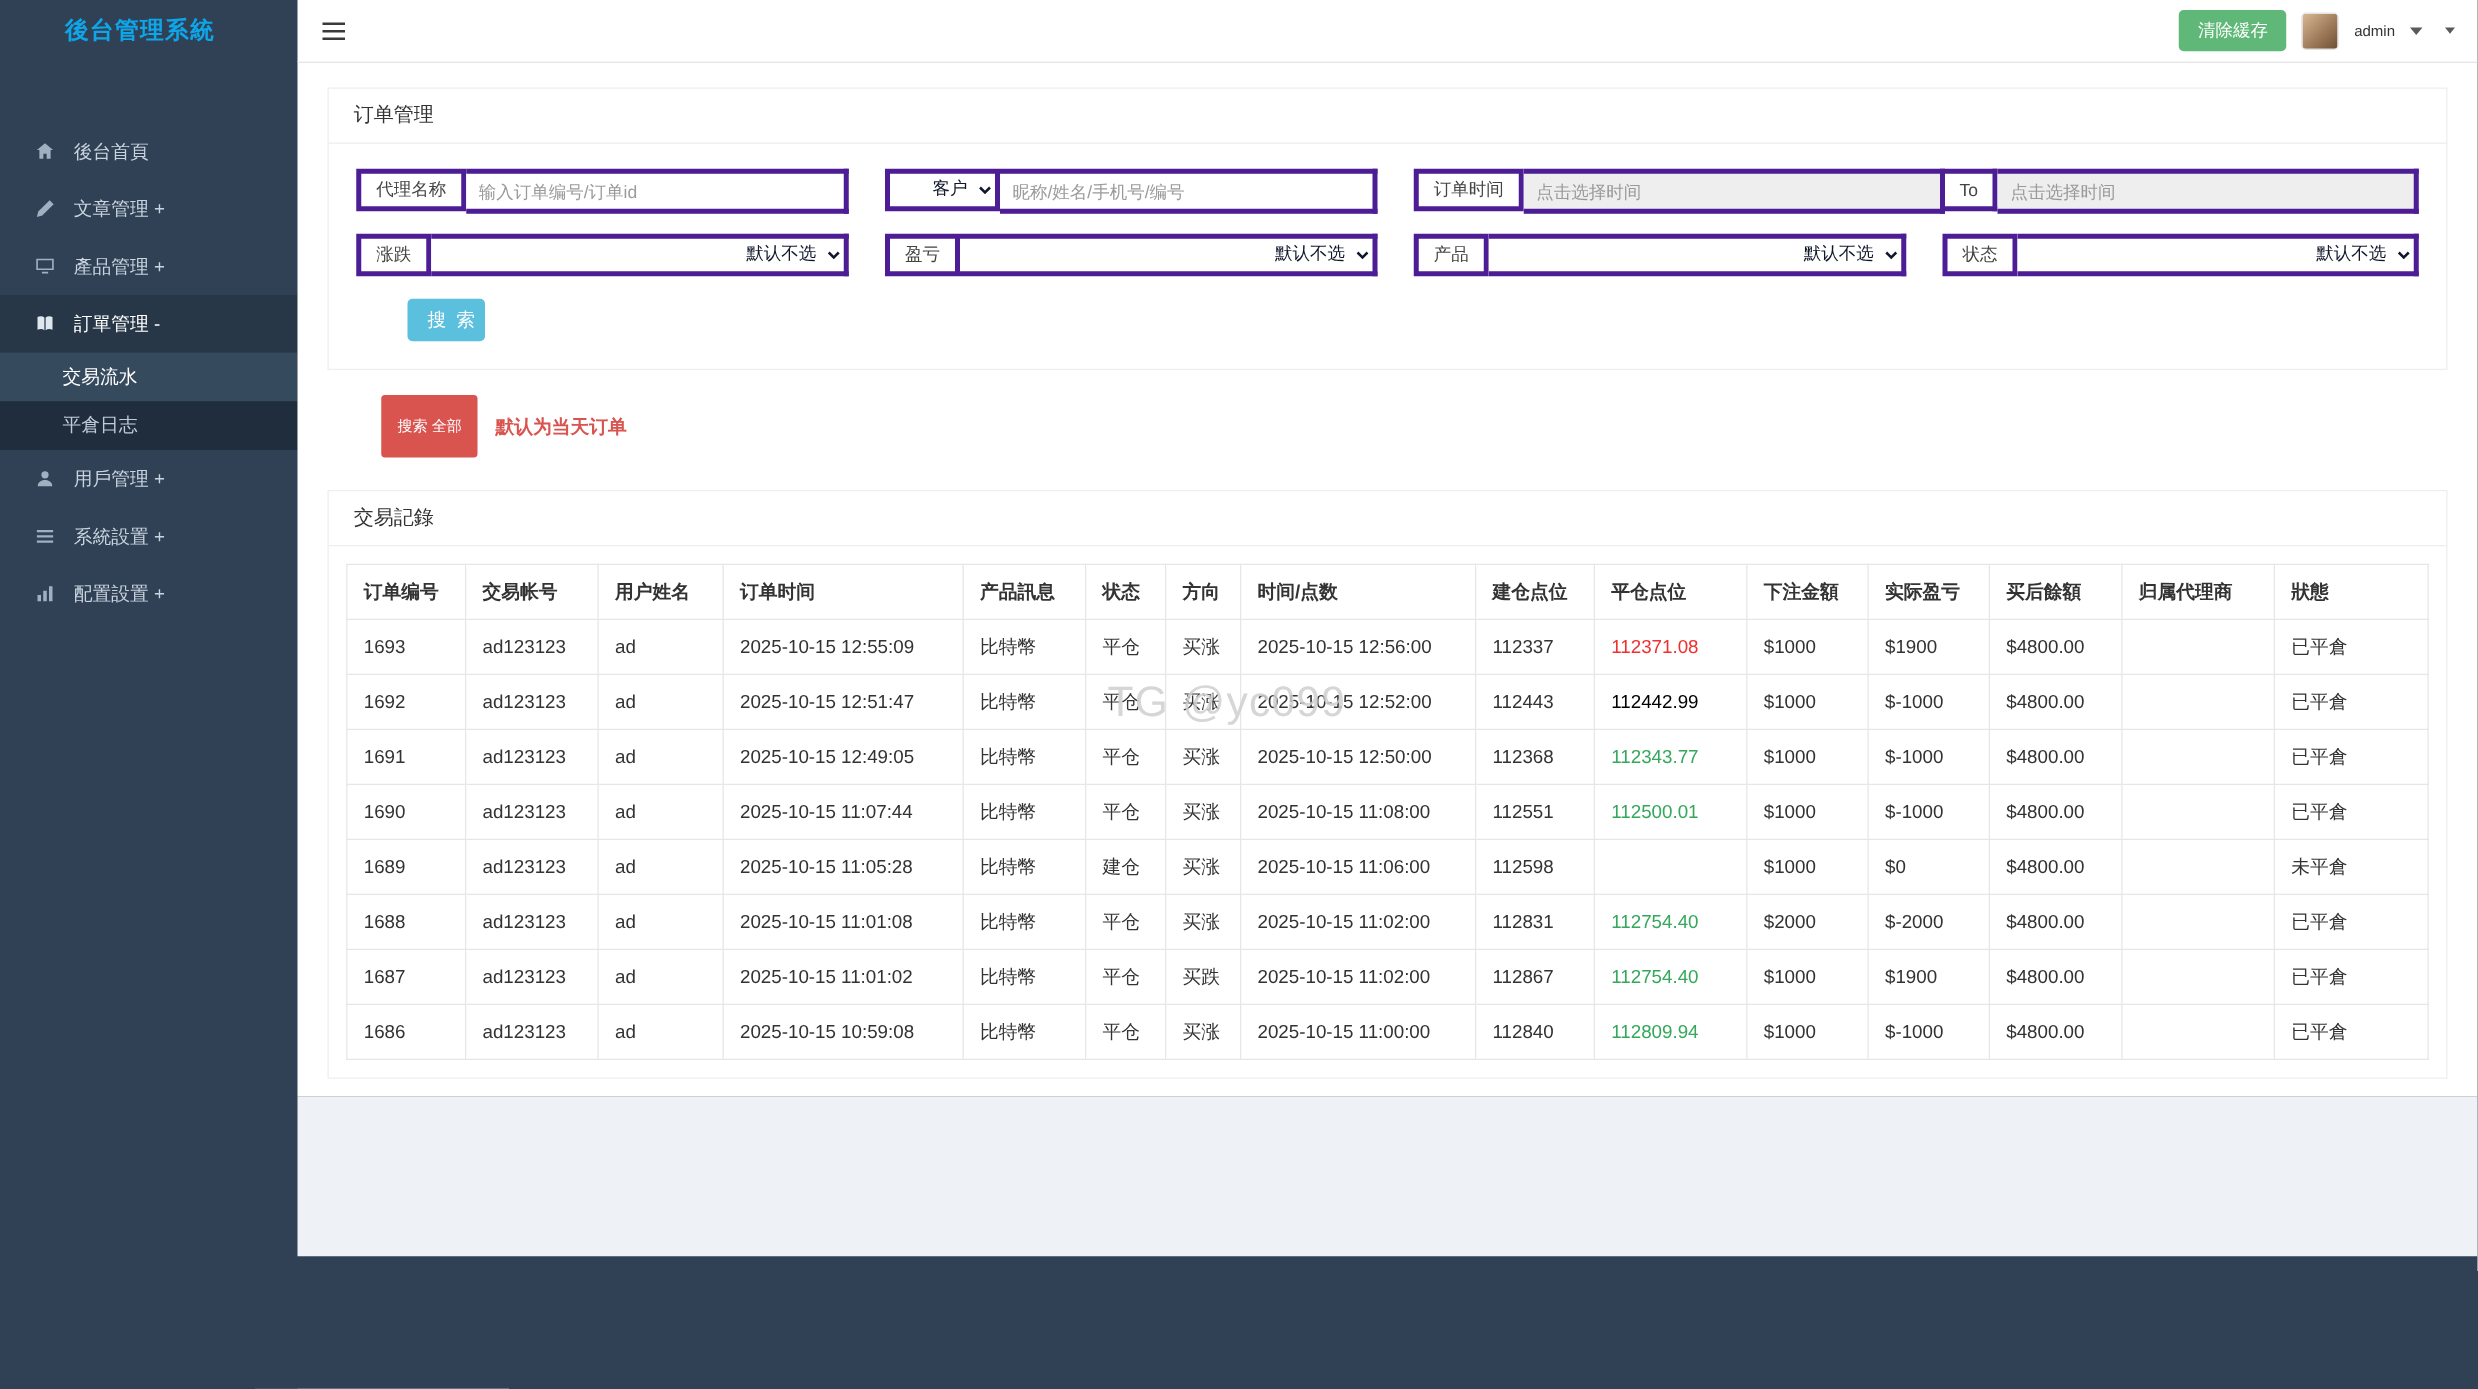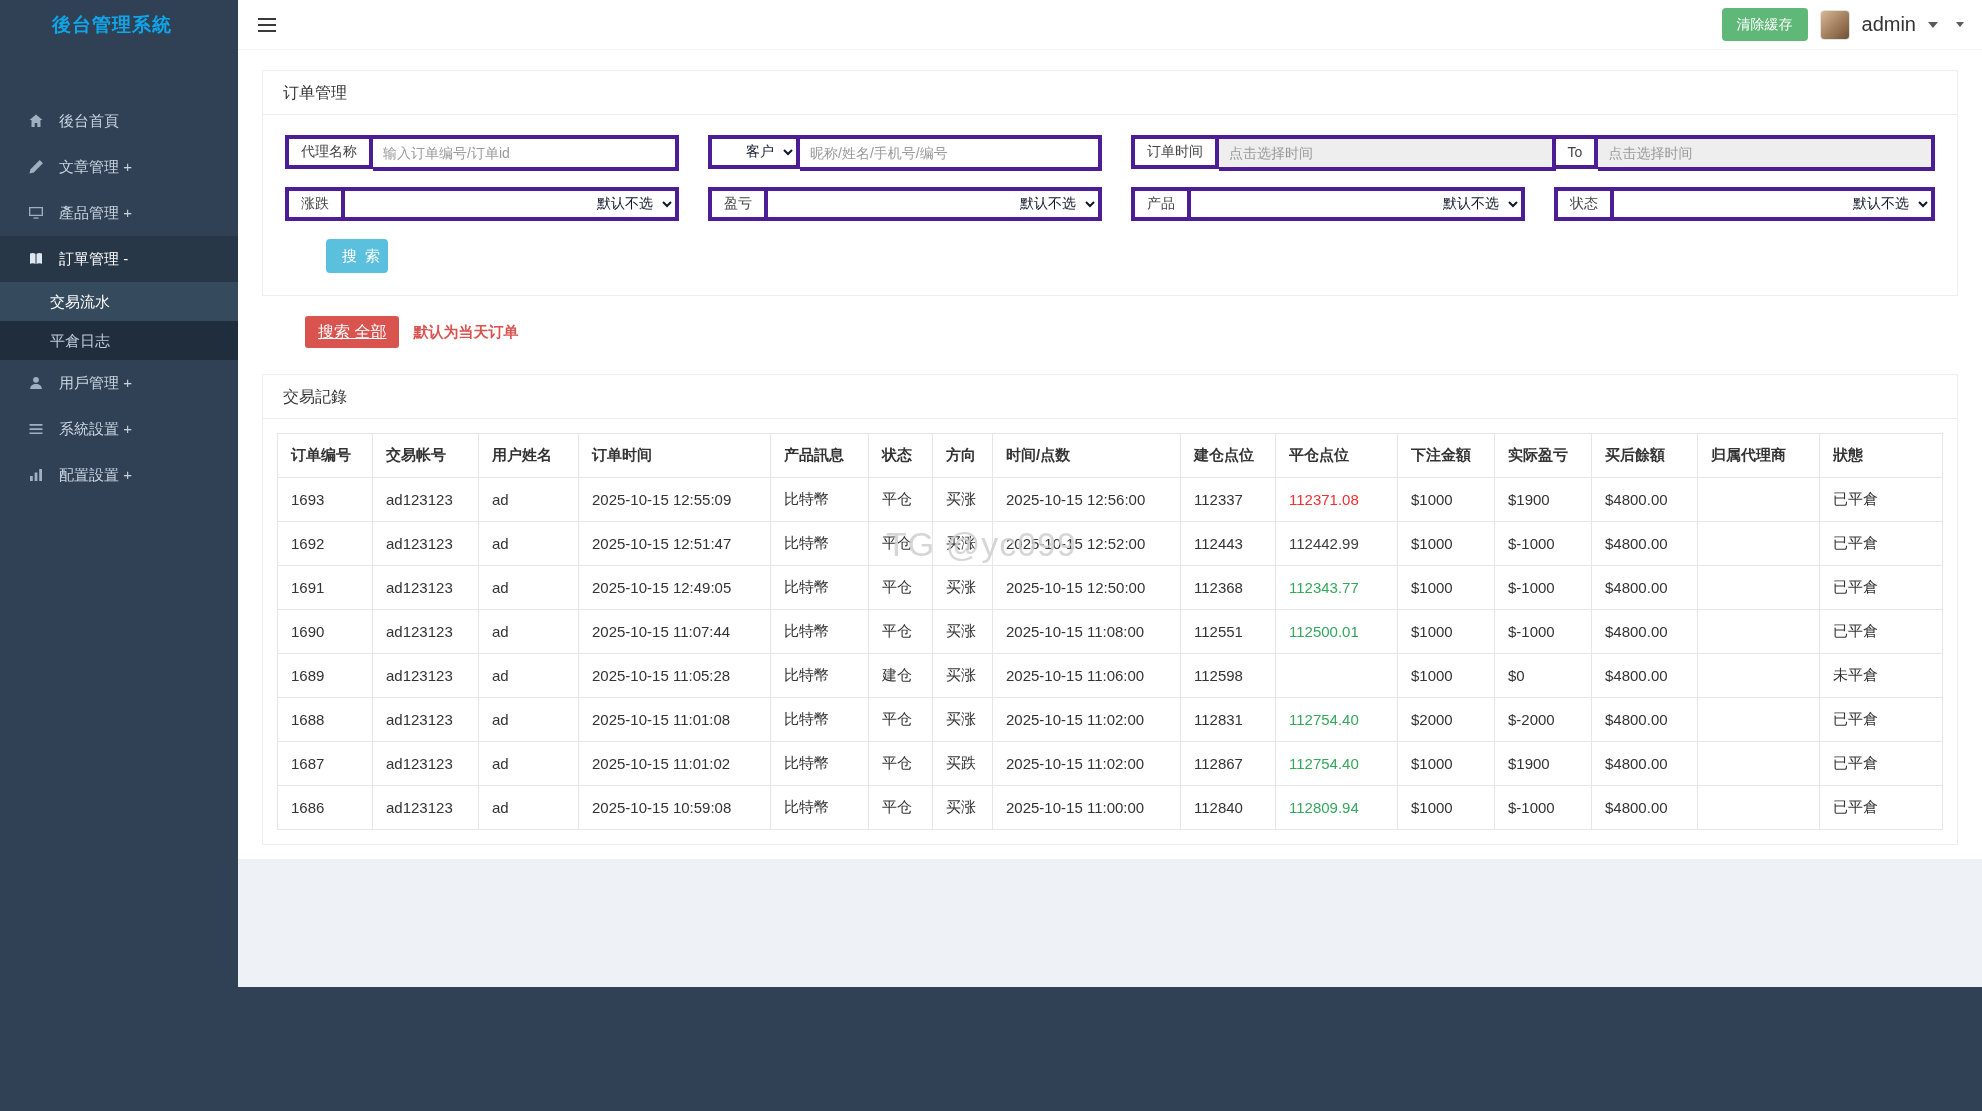--- a/index.html
+++ b/index.html
@@ -39,21 +39,21 @@
   .topbar{height:50px;background:#fff;display:flex;align-items:center;padding-right:18px;border-bottom:1px solid #f3f3f3;}
   .hamburger{width:58px;height:50px;display:flex;align-items:center;justify-content:center;cursor:pointer;}
   .bars{width:18px;height:2px;background:#3a3a3a;position:relative;}
   .bars::before,.bars::after{content:"";position:absolute;left:0;width:18px;height:2px;background:#3a3a3a;}
   .bars::before{top:-6px;}
   .bars::after{top:6px;}
   .topbar-right{margin-left:auto;display:flex;align-items:center;gap:12px;}
   .btn{display:inline-flex;align-items:center;justify-content:center;border:none;color:#fff;cursor:pointer;border-radius:4px;font-family:inherit;margin-left:41px;}
   .btn-clear-cache{height:33px;padding:0 15px;background:var(--green-btn);font-size:14px;}
   .avatar{width:30px;height:30px;border-radius:4px;background:linear-gradient(135deg,#d7b896 0%,#a07d5a 55%,#6e4f36 100%);border:1px solid #e2e2e2;}
-  .username{font-size:20px;color:#333;}
+  .username{font-size:12px;color:#333;}
   .caret{width:0;height:0;border-left:5px solid transparent;border-right:5px solid transparent;border-top:6px solid #5a5a5a;}
   .caret.small{border-left-width:4px;border-right-width:4px;border-top-width:5px;margin-left:6px;}
 
   
   .page{background:#fff;padding:20px 24px 14px;}
   .card{background:#fff;border:1px solid #ebeef2;}
   .card-header{height:44px;line-height:43px;padding:0 20px;font-size:16px;color:#333;border-bottom:1px solid #ededed;}
   .filters{padding:20px 22px 22px;}
   .filter-row{display:flex;gap:29px;margin-bottom:18px;}
   .input-group{display:flex;align-items:stretch;height:34px;}
@@ -61,21 +61,21 @@
   .input-group > *:not(:first-child){border-left:0;}
   .ig-addon{display:flex;align-items:center;padding:0 12px;font-size:14px;color:#444;white-space:nowrap;}
   .ig-input{padding:14px 10px;font-size:14px;color:#333;outline:none;flex:1;min-width:0;font-family:inherit;}
   .ig-input::placeholder{color:#9a9a9a;}
   .time-input{background:#eee;}
   .ig-select{font-size:14px;color:#0f172a;padding:0 6px;outline:none;font-family:Liberation Mono, monospace;text-align:right;}
   .w394{width:394px;}
   .grow{flex:1;min-width:0;}
   .btn-search{width:62px;height:34px;background:var(--info-btn);font-size:15px;letter-spacing:2px;padding-left:10px;}
   .actions-row{display:flex;align-items:center;margin:20px 2px 26px;}
-  .btn-danger{height:32px;padding:0 13px;background:var(--danger);border-radius:3px;font-size:16px;text-decoration:underline;}
+  .btn-danger{height:50px;padding:0 13px;background:var(--danger);border-radius:3px;font-size:12px;}
   .note{color:var(--danger);font-weight:bold;font-size:15px;margin-left:14px;}
 
   
   .table-card{position:relative;}
   .table-wrap{padding:14px;}
   table{width:100%;border-collapse:collapse;table-layout:fixed;}
   th,td{border:1px solid #e6e6e6;padding:0 13px;height:44px;font-size:15px;text-align:left;color:#333;white-space:nowrap;overflow:hidden;}
   th{font-weight:bold;}
   th:nth-child(1){width:95px}  th:nth-child(2){width:106px} th:nth-child(3){width:100px}
   th:nth-child(4){width:192px} th:nth-child(5){width:98px}  th:nth-child(6){width:64px}
@@ -288,21 +288,21 @@
                 <tr>
                   <td>1692</td>
                   <td>ad123123</td>
                   <td>ad</td>
                   <td>2025-10-15 12:51:47</td>
                   <td>比特幣</td>
                   <td>平仓</td>
                   <td>买涨</td>
                   <td>2025-10-15 12:52:00</td>
                   <td>112443</td>
-                  <td style="color: #404040;">112442.99</td>
+                  <td style="color: #000000;">112442.99</td>
                   <td>$1000</td>
                   <td>$-1000</td>
                   <td>$4800.00</td>
                   <td></td>
                   <td>已平倉</td>
                 </tr>
                 <tr>
                   <td>1691</td>
                   <td>ad123123</td>
                   <td>ad</td>

